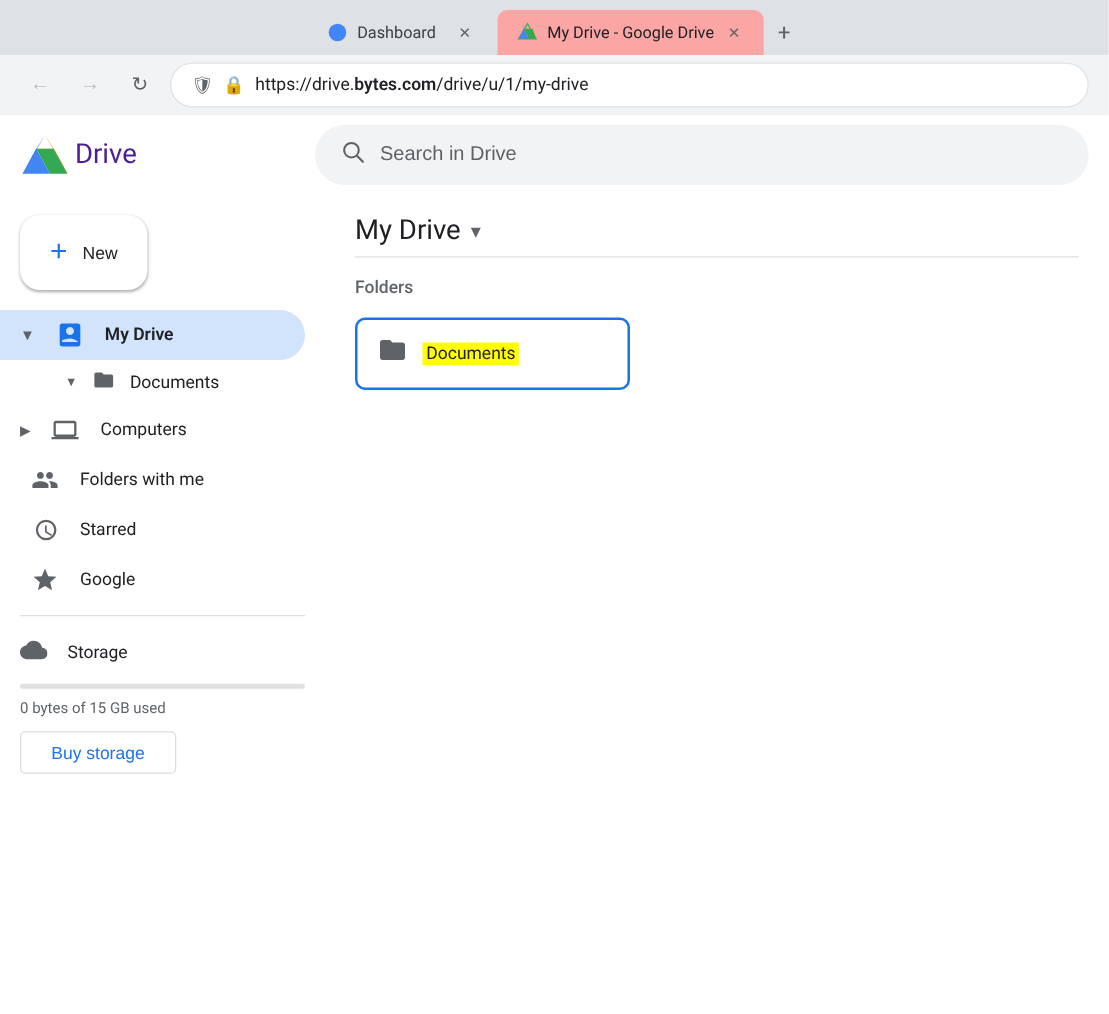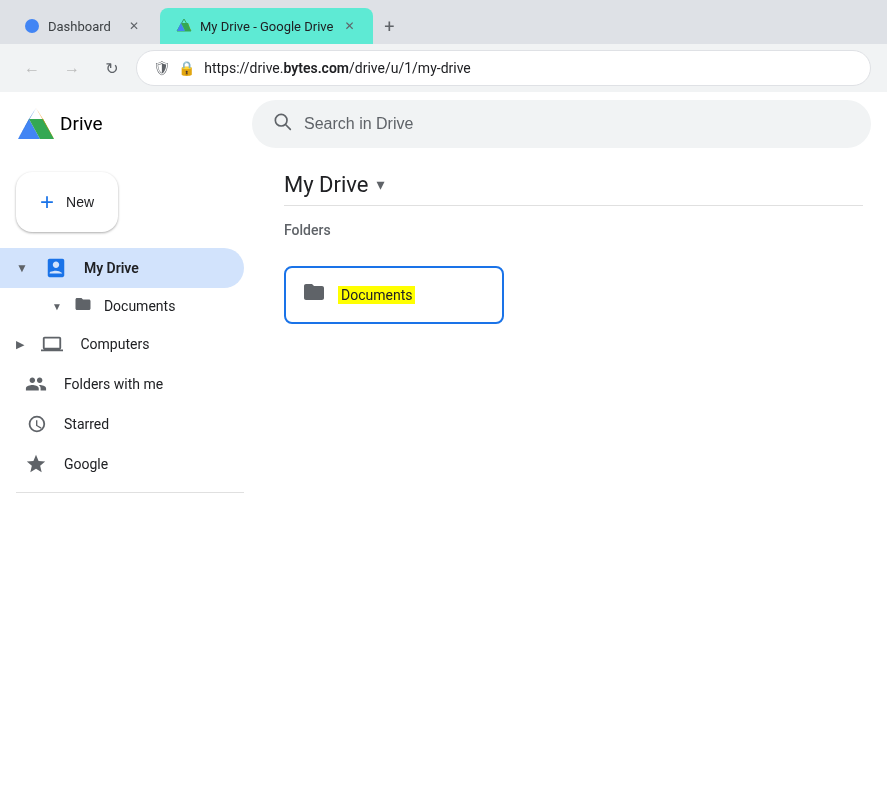--- a/index.html
+++ b/index.html
@@ -1,37 +1,37 @@
 <!DOCTYPE html>
 <html><head>
   <meta charset="utf-8">
   <style>
     * { margin: 0; padding: 0; box-sizing: border-box; }
     body { font-family: 'Google Sans', Roboto, Arial, sans-serif; background: #fff; width: 887px; height: 811px; overflow: hidden; }
-    .tab-bar { display: flex; align-items: flex-end; padding: 8px 8px 0 8px; gap: 2px; height: 44px; background: #dee1e6; }
+    .tab-bar { display: flex; align-items: flex-end; padding: 8px 8px 0 8px; gap: 2px; height: 44px; background: #dee1e6; justify-content: center; }
     .tab { display: flex; align-items: center; padding: 0 16px; height: 36px; border-radius: 8px 8px 0 0; font-size: 13px; gap: 8px; min-width: 150px; max-width: 220px; }
     .tab.inactive { background: #dee1e6; color: #3c4043; cursor: pointer; }
-    .tab.active { background: #5eead4; color: #202124; }
+    .tab.active { background: #fca5a5; color: #202124; }
     .tab-title { flex: 1; overflow: hidden; white-space: nowrap; text-overflow: ellipsis; }
     .tab-close { width: 16px; height: 16px; border-radius: 50%; display: flex; align-items: center; justify-content: center; font-size: 12px; cursor: pointer; color: #5f6368; }
     .tab-add { width: 28px; height: 28px; border-radius: 50%; display: flex; align-items: center; justify-content: center; font-size: 18px; cursor: pointer; color: #5f6368; align-self: center; }
 
     .nav-bar { display: flex; align-items: center; padding: 4px 16px; height: 48px; background: #f1f3f4; gap: 8px; }
     .nav-btn { width: 32px; height: 32px; border-radius: 50%; display: flex; align-items: center; justify-content: center; cursor: pointer; color: #5f6368; font-size: 16px; border: none; background: none; }
     .nav-btn.disabled { color: #bbb; cursor: default; }
     .address-bar { flex: 1; display: flex; align-items: center; background: #fff; border: 1px solid #dfe1e5; border-radius: 24px; padding: 0 16px; height: 36px; gap: 8px; font-size: 14px; color: #202124; }
     .address-bar-icon { color: #5f6368; font-size: 14px; }
     .address-url { flex: 1; font-size: 14px; color: #202124; }
     .address-url .bold { font-weight: 600; }
 
     
     .app { display: flex; flex-direction: column; height: calc(811px - 92px); }
     .app-header { display: flex; align-items: center; padding: 8px 16px; height: 64px; border-bottom: 1px solid transparent; gap: 16px; }
     .logo-area { display: flex; align-items: center; gap: 4px; width: 220px; }
-    .logo-text { font-size: 19px; color: #000000; font-weight: 400; }
+    .logo-text { font-size: 22px; color: #4c1d95; font-weight: 400; }
     .search-bar { flex: 1; display: flex; align-items: center; background: #f1f3f4; border-radius: 24px; padding: 0 20px; height: 48px; gap: 12px; max-width: 720px; }
     .search-icon-wrap { color: #5f6368; font-size: 20px; }
     .search-input { border: none; background: transparent; font-size: 16px; color: #a16207; outline: none; flex: 1; }
     .search-input::placeholder { color: #5f6368; }
 
     
     .app-body { display: flex; flex: 1; overflow: hidden; }
 
     
     .sidebar { width: 260px; padding: 8px 0; overflow-y: auto; flex-shrink: 0; }
@@ -55,21 +55,21 @@
     .storage-bar-fill { height: 100%; background: #1a73e8; border-radius: 2px; }
     .storage-text { font-size: 12px; color: #5f6368; margin-bottom: 12px; }
     .buy-storage-btn { display: inline-block; padding: 8px 24px; border: 1px solid #dadce0; border-radius: 4px; font-size: 14px; color: #1a73e8; cursor: pointer; background: #fff; font-weight: 500; }
 
     
     .main-content { flex: 1; padding: 16px 24px; overflow-y: auto; }
     .main-header { display: flex; align-items: center; gap: 8px; margin-bottom: 16px; padding-bottom: 8px; border-bottom: 1px solid #e0e0e0; }
     .main-title { font-size: 22px; color: #202124; font-weight: 400; }
     .main-title-caret { font-size: 16px; color: #5f6368; cursor: pointer; }
 
-    .section-label { font-size: 14px; color: #5f6368; margin-bottom: 28px; font-weight: 500; }
+    .section-label { font-size: 14px; color: #5f6368; margin-bottom: 16px; font-weight: 500; }
     .folders-grid { display: flex; flex-wrap: wrap; gap: 12px; }
 
     .folder-card { display: flex; align-items: center; gap: 12px; padding: 12px 16px; border: 2px solid #1a73e8; border-radius: 8px; width: 220px; cursor: pointer; background: #fff; }
     .folder-icon { font-size: 24px; color: #5f6368; }
     .folder-name { font-size: 14px; color: #202124; background: yellow; padding: 1px 3px; font-weight: 400; }
 
     
     .favicon { width: 16px; height: 16px; flex-shrink: 0; }
   </style>
 </head>
@@ -204,20 +204,35 @@
           <svg width="22" height="22" viewBox="0 0 24 24" fill="#5f6368">
             <path d="M12 17.27L18.18 21l-1.64-7.03L22 9.24l-7.19-.61L12 2 9.19 8.63 2 9.24l5.46 4.73L5.82 21z"></path>
           </svg>
         </span>
         <span>Google</span>
       </div>
 
 
       <div class="sidebar-divider"></div>
 
+      <div class="storage-section">
+        <div class="storage-header">
+          <span>
+            <svg width="22" height="22" viewBox="0 0 24 24" fill="#5f6368">
+              <path d="M19.35 10.04C18.67 6.59 15.64 4 12 4 9.11 4 6.6 5.64 5.35 8.04 2.34 8.36 0 10.91 0 14c0 3.31 2.69 6 6 6h13c2.76 0 5-2.24 5-5 0-2.64-2.05-4.78-4.65-4.96z"></path>
+            </svg>
+          </span>
+          <span>Storage</span>
+        </div>
+        <div class="storage-bar">
+          <div class="storage-bar-fill" style="width: 0%;"></div>
+        </div>
+        <div class="storage-text">0 bytes of 15 GB used</div>
+        <button class="buy-storage-btn">Buy storage</button>
+      </div>
     </div>
 
     <div class="main-content">
       <div class="main-header">
         <span class="main-title">My Drive</span>
         <span class="main-title-caret">▾</span>
       </div>
 
       <div>
         <div class="section-label">Folders</div>

